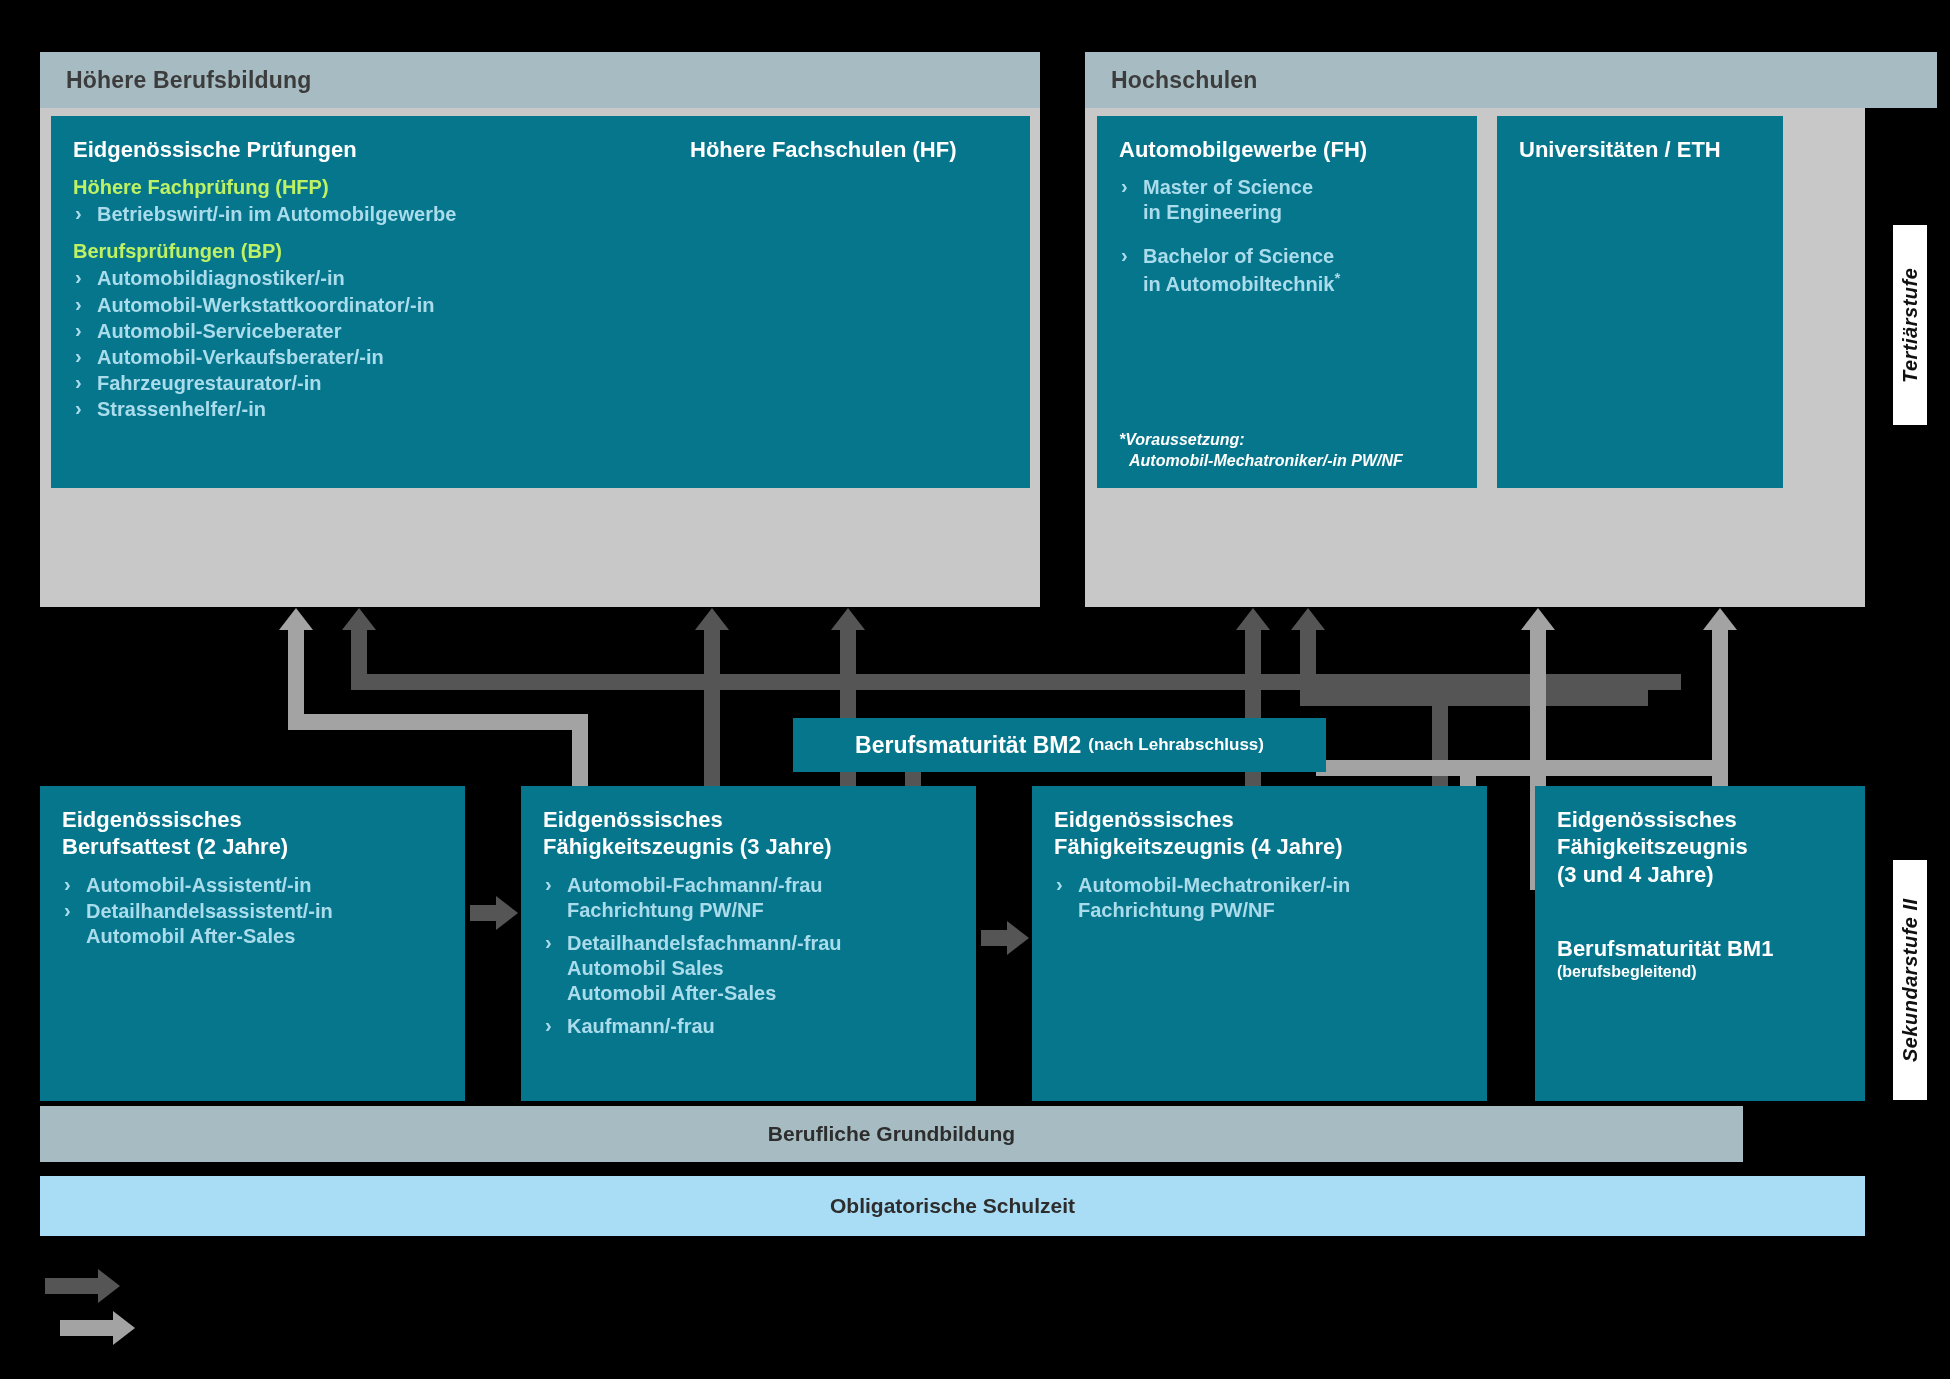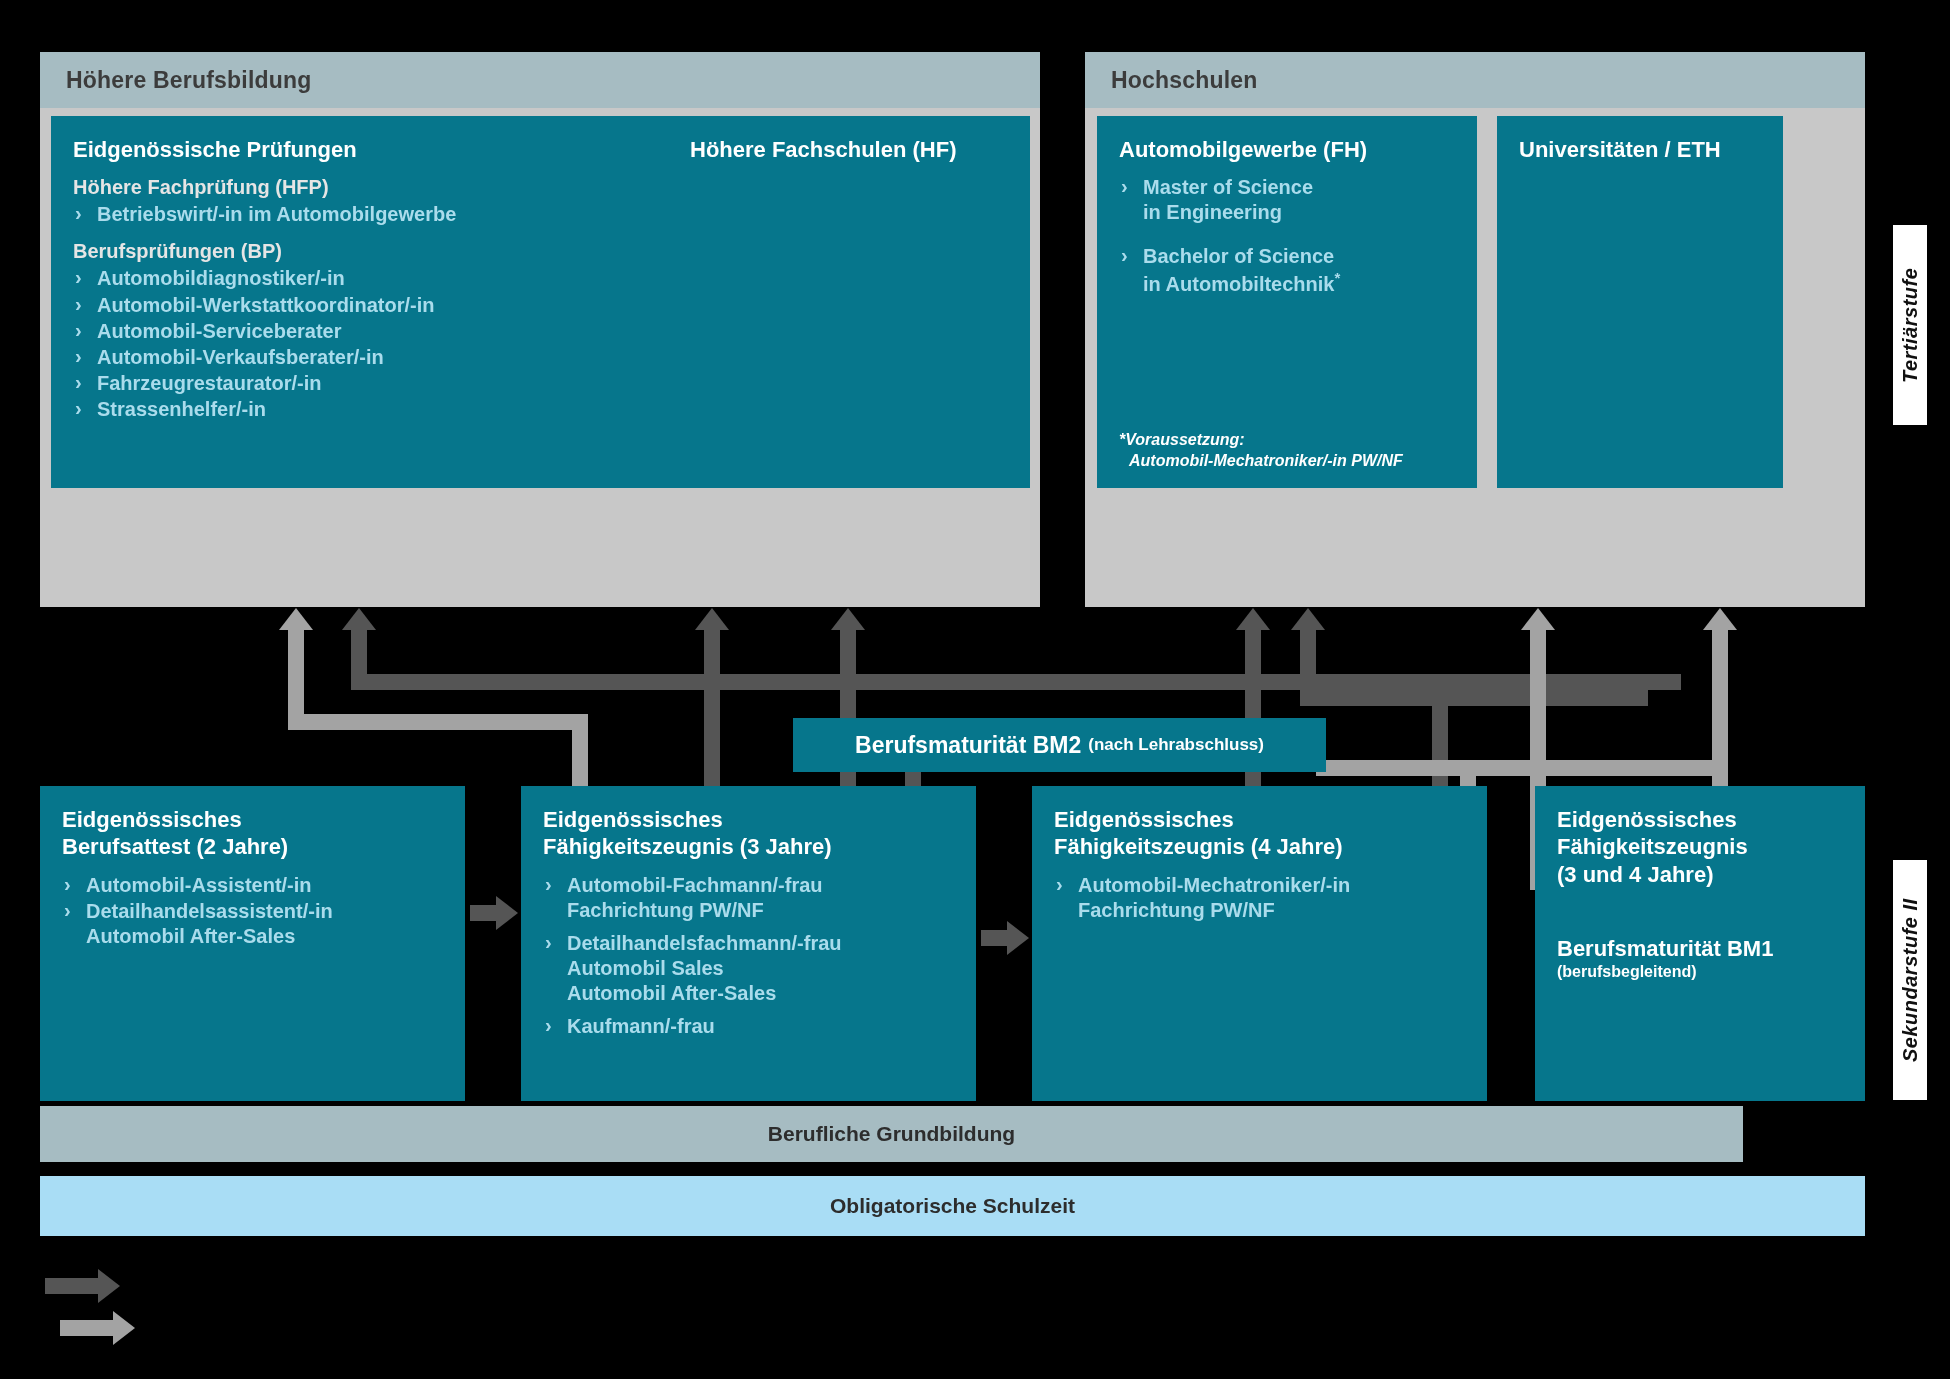--- a/index.html
+++ b/index.html
@@ -28,21 +28,21 @@
     color: #fff;
     padding: 20px 22px 14px 22px;
     overflow: hidden;
   }
   .box-title {
     font-size: 22px; font-weight: bold; color:#ffffff;
     line-height: 1.24;
     margin-bottom: 12px;
   }
   .sub-head {
-    font-size: 20px; font-weight: bold; color:#e5e5e5;
+    font-size: 20px; font-weight: bold; color:#bef264;
     margin-top: 12px; margin-bottom: 2px;
     line-height: 1.25;
   }
   ul.items { list-style: none; }
   ul.items li {
     font-size: 20px; font-weight: bold;
     color: #aadcec;
     line-height: 1.26;
     padding-left: 24px;
     position: relative;
@@ -119,21 +119,21 @@
 <body>
 
 <div id="stage">
 
   <div class="grp-frame" style="left:40px; top:52px; width:1000px; height:555px;"></div>
   <div class="grp-frame" style="left:1085px; top:52px; width:780px; height:555px;"></div>
 
   <div class="hdr-band" style="left:40px; top:52px; width:1000px; height:56px;">
     <span>Höhere Berufsbildung</span>
   </div>
-  <div class="hdr-band" style="left:1085px; top:52px; width:780px; height:56px;">
+  <div class="hdr-band" style="left:1085px; top:52px; width:852px; height:56px;">
     <span>Hochschulen</span>
   </div>
 
   <div class="teal" style="left:51px; top:116px; width:685px; height:372px;">
     <div class="box-title">Eidgenössische Prüfungen</div>
     <div class="sub-head" style="margin-top:0;">Höhere Fachprüfung (HFP)</div>
     <ul class="items">
       <li>Betriebswirt/-in im Automobilgewerbe</li>
     </ul>
     <div class="sub-head">Berufsprüfungen (BP)</div>

